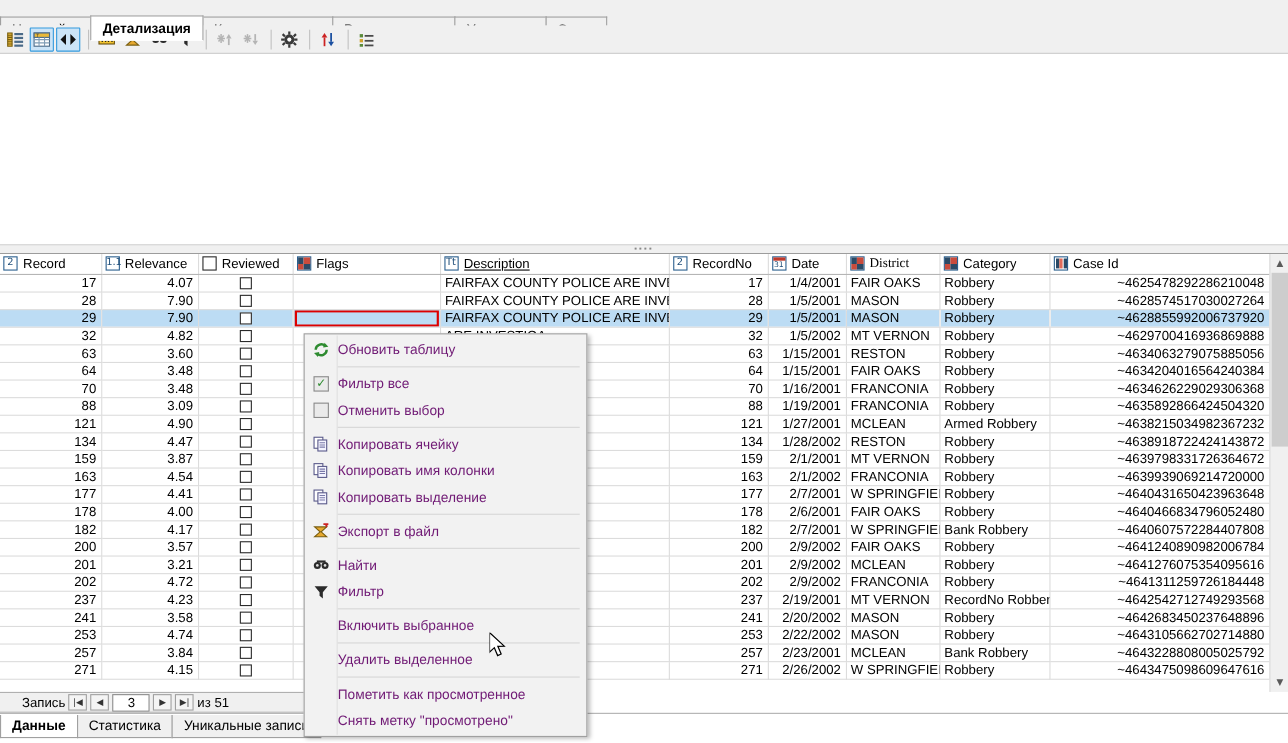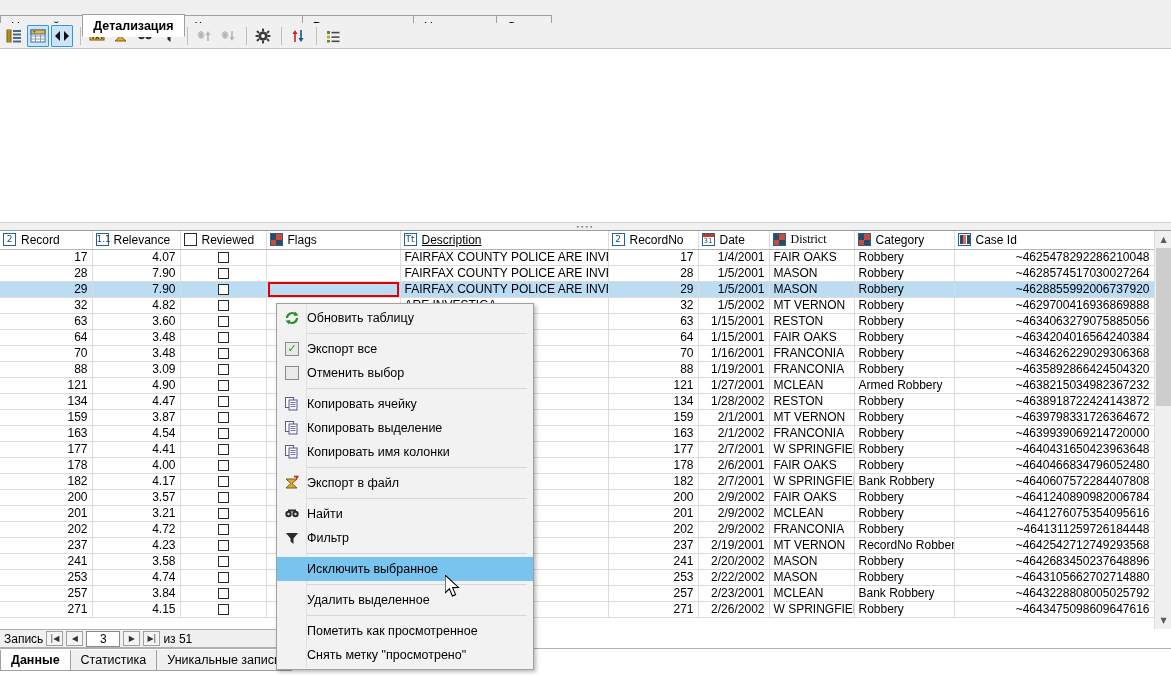--- a/index.html
+++ b/index.html
@@ -103,21 +103,21 @@
   .hico.cal{background:#ffffff;}
   .hico.cal .top{position:absolute;left:0;right:0;top:0;height:3px;background:#c0392b;}
   .hico.cal .dg{position:absolute;left:0;right:0;top:3px;bottom:0;font-size:7px;
     line-height:9px;text-align:center;color:#1f4e79;}
   .hico.chkbox{border:1px solid #2a2a2a;}
 
   
   .navbar{
     position:absolute;left:0;top:629px;width:278px;height:19px;
     background:#f0f0f0;border:1px solid #b0b0b0;border-left:none;
-    box-sizing:border-box;display:flex;align-items:center;padding-left:4px;gap:3px;
+    box-sizing:border-box;display:flex;align-items:center;padding-left:20px;gap:3px;
     font-size:12px;
   }
   .navbtn{
     width:17px;height:15px;border:1px solid #a0a0a0;background:#f4f4f4;
     display:flex;align-items:center;justify-content:center;font-size:8px;color:#333;
     box-sizing:border-box;cursor:default;font-family:"DejaVu Sans",sans-serif;
   }
   .navinput{
     width:34px;height:16px;border:1px solid #8a8a8a;background:#ffffff;
     text-align:center;font-size:12px;line-height:15px;box-sizing:border-box;color:#000;
@@ -160,21 +160,21 @@
   }
   .ctxmenu .rail{
     position:absolute;left:1px;top:1px;bottom:1px;width:28px;background:#f2f2f2;
     border-right:1px solid #e0e0e0;
   }
   .mi{
     position:relative;height:24px;display:flex;align-items:center;
     padding-left:0;cursor:default;z-index:2;
   }
   .mi .ico{width:30px;flex:0 0 30px;display:flex;align-items:center;justify-content:center;}
-  .mi .lbl{font-size:12.5px;color:#000000;white-space:nowrap;}
+  .mi .lbl{font-size:12.5px;color:#701a75;white-space:nowrap;}
   .mi.hl{background:#79c3ef;}
   .msep{height:1px;margin:3px 6px 3px 30px;background:#d6d6d6;position:relative;z-index:2;}
 
   .mchk{width:14px;height:14px;border:1px solid #8a8a8a;background:#eaeaea;
     box-sizing:border-box;display:flex;align-items:center;justify-content:center;
     font-size:11px;color:#2e8b30;font-family:"DejaVu Sans",sans-serif;line-height:12px;}
   .mchk.empty{color:transparent;}
 
   
   .cursor{position:absolute;left:445px;top:575px;z-index:60;pointer-events:none;}
@@ -740,21 +740,21 @@
               <polygon points="5,14.5 1.5,10.8 6.2,10" fill="#2e8b30"></polygon>
             </svg>
           </span>
           <span class="lbl">Обновить таблицу</span>
         </div>
         <div class="msep"></div>
         <div class="mi">
           <span class="ico">
             <span class="mchk">✓</span>
           </span>
-          <span class="lbl">Экспорт все</span>
+          <span class="lbl">Фильтр все</span>
         </div>
         <div class="mi">
           <span class="ico">
             <span class="mchk empty">.</span>
           </span>
           <span class="lbl">Отменить выбор</span>
         </div>
         <div class="msep"></div>
         <div class="mi">
           <span class="ico">
@@ -775,35 +775,35 @@
             <svg width="16" height="16" viewBox="0 0 16 16">
               <rect x="1.5" y="1.5" width="8" height="10" fill="#ffffff" stroke="#5a5a8a"></rect>
               <rect x="5" y="4" width="8" height="10" fill="#f4f4ff" stroke="#5a5a8a"></rect>
               <g stroke="#7878a8">
                 <line x1="6.5" y1="6.5" x2="11.5" y2="6.5"></line>
                 <line x1="6.5" y1="8.5" x2="11.5" y2="8.5"></line>
                 <line x1="6.5" y1="10.5" x2="11.5" y2="10.5"></line>
               </g>
             </svg>
           </span>
-          <span class="lbl">Копировать выделение</span>
+          <span class="lbl">Копировать имя колонки</span>
         </div>
         <div class="mi">
           <span class="ico">
             <svg width="16" height="16" viewBox="0 0 16 16">
               <rect x="1.5" y="1.5" width="8" height="10" fill="#ffffff" stroke="#5a5a8a"></rect>
               <rect x="5" y="4" width="8" height="10" fill="#f4f4ff" stroke="#5a5a8a"></rect>
               <g stroke="#7878a8">
                 <line x1="6.5" y1="6.5" x2="11.5" y2="6.5"></line>
                 <line x1="6.5" y1="8.5" x2="11.5" y2="8.5"></line>
                 <line x1="6.5" y1="10.5" x2="11.5" y2="10.5"></line>
               </g>
             </svg>
           </span>
-          <span class="lbl">Копировать имя колонки</span>
+          <span class="lbl">Копировать выделение</span>
         </div>
         <div class="msep"></div>
         <div class="mi">
           <span class="ico">
             <svg width="16" height="16" viewBox="0 0 16 16">
               <polygon points="2,4 13,4 8,8.5 13,13 2,13 7,8.5" fill="#e6a82e" stroke="#7a5f10"></polygon>
               <line x1="10" y1="1.5" x2="14.5" y2="1.5" stroke="#cc2222" stroke-width="1.6"></line>
               <polygon points="11.5,2 14,2 12.75,5" fill="#cc2222"></polygon>
             </svg>
           </span>
@@ -824,23 +824,23 @@
         </div>
         <div class="mi">
           <span class="ico">
             <svg width="16" height="16" viewBox="0 0 16 16">
               <polygon points="2,3 14,3 9.5,8.5 9.5,14 6.5,11.5 6.5,8.5" fill="#2b2b2b"></polygon>
             </svg>
           </span>
           <span class="lbl">Фильтр</span>
         </div>
         <div class="msep"></div>
-        <div class="mi hl">
+        <div class="mi">
           <span class="ico"></span>
-          <span class="lbl">Исключить выбранное</span>
+          <span class="lbl">Включить выбранное</span>
         </div>
         <div class="msep"></div>
         <div class="mi">
           <span class="ico"></span>
           <span class="lbl">Удалить выделенное</span>
         </div>
         <div class="msep"></div>
         <div class="mi">
           <span class="ico"></span>
           <span class="lbl">Пометить как просмотренное</span>

